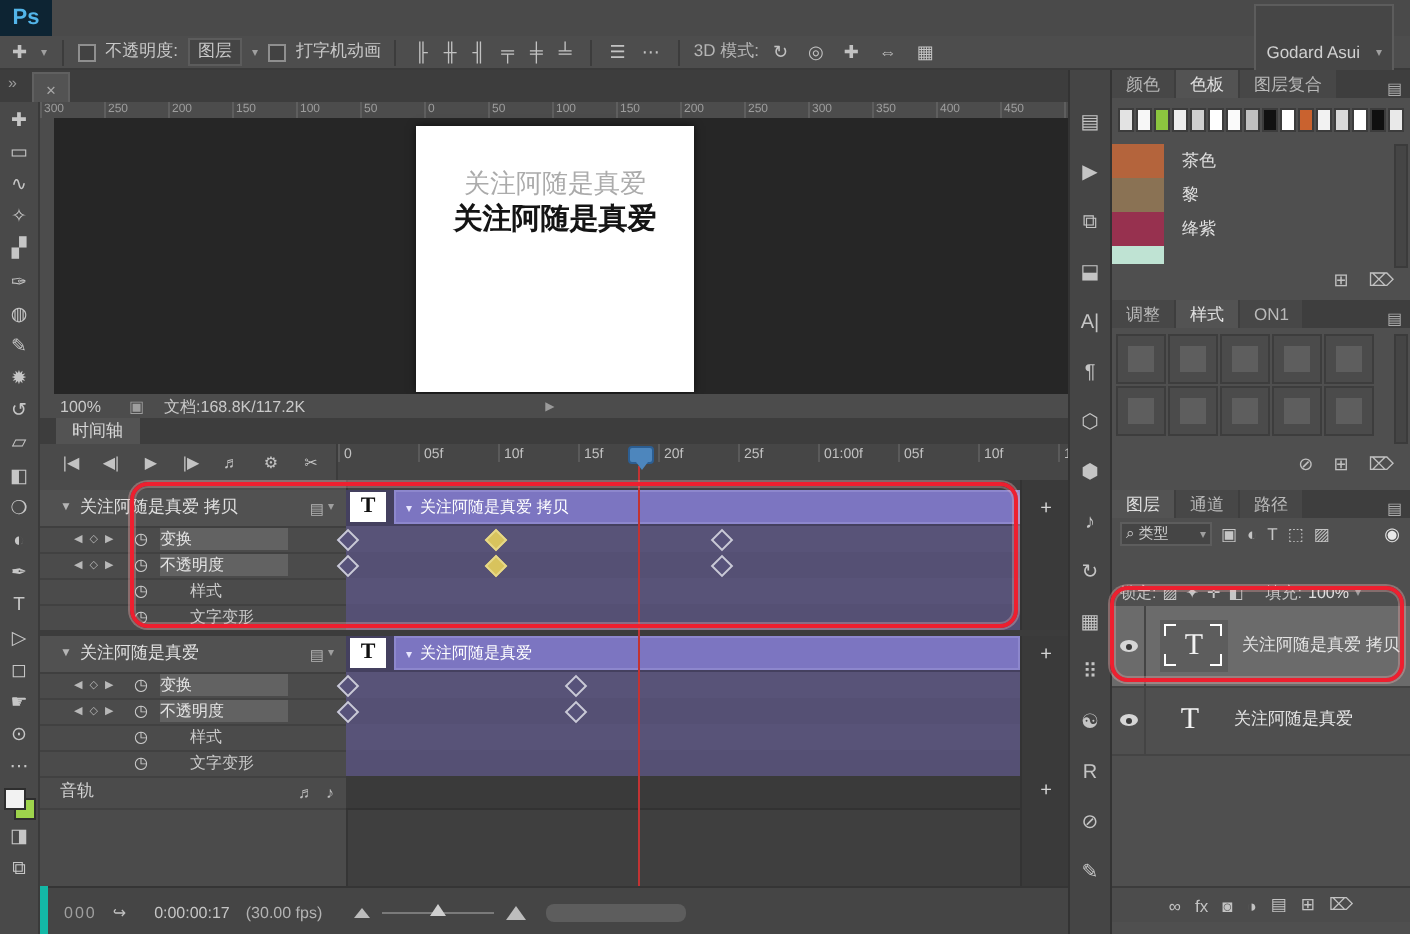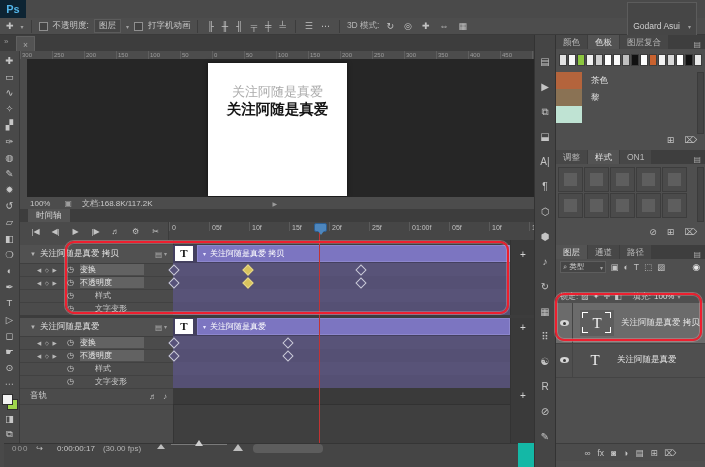--- a/index.html
+++ b/index.html
@@ -72,21 +72,21 @@
   .audio-l{position:absolute;left:0;width:153px;height:16px;border-bottom:1px solid #414141;display:flex;align-items:center;font-size:8.5px;color:#d2d2d2}
   .audio-l .alabel{margin-left:10px}
   .audio-l .aicons{margin-left:auto;margin-right:6px;color:#bdbdbd;font-size:8px;display:flex;gap:6px}
   .audio-r{position:absolute;left:153px;width:337px;height:16px;background:#3a3a3a;border-bottom:1px solid #323232}
   .plus{position:absolute;left:497px;width:12px;text-align:center;color:#d5d5d5;font-size:10px}
   
   .playhead-line{left:319px;top:233px;width:1px;height:210px;background:#c23333;z-index:30}
   .playhead-head{left:314px;top:223px;width:11px;height:7px;background:#4d86bd;border:1px solid #2c5e92;border-radius:2px;z-index:31}
   .playhead-head:after{content:"";position:absolute;left:2.5px;top:7px;border-left:3px solid transparent;border-right:3px solid transparent;border-top:4px solid #4d86bd}
   
-  .tl-footer{left:4px;top:443px;width:514px;height:24px;background:#454545;border-top:1px solid #353535;display:flex;align-items:flex-start;font-size:8px;color:#c5c5c5}
+  .tl-footer{left:24px;top:443px;width:514px;height:24px;background:#454545;border-top:1px solid #353535;display:flex;align-items:center;font-size:8px;color:#c5c5c5}
   .mtn{width:0;height:0;border-left:4px solid transparent;border-right:4px solid transparent;border-bottom:5px solid #bdbdbd;flex:none}
   .mtn.big{border-left-width:5px;border-right-width:5px;border-bottom-width:7px}
   .zslider{position:relative;width:56px;height:1px;background:#7a7a7a;margin:0 6px;flex:none}
   .zslider .thumb{position:absolute;left:24px;top:-4px;width:0;height:0;border-left:4px solid transparent;border-right:4px solid transparent;border-bottom:6px solid #cfcfcf}
   .hscroll{width:70px;height:9px;background:#5d5d5d;border-radius:4px;margin-left:10px;flex:none}
   
   .dock{left:534px;top:35px;width:22px;height:432px;background:#454545;border-left:1px solid #333;border-right:1px solid #333;display:flex;flex-direction:column;align-items:center;padding-top:14px;box-sizing:border-box;gap:0}
   .dock-ic{width:22px;height:25px;display:flex;align-items:center;justify-content:center;color:#c4c4c4;font-size:10px;flex:none}
   
   .rpanels{left:556px;top:35px;width:149px;height:432px;background:#4f4f4f}
@@ -474,20 +474,24 @@
         <div class="sw-row" style="position:relative">
           <span class="sw-chip" style="background:#b4643c"></span>
           <span class="sw-name">茶色</span>
         </div>
 
         <div class="sw-row" style="position:relative">
           <span class="sw-chip" style="background:#8a7254"></span>
           <span class="sw-name">黎</span>
         </div>
 
+        <div class="sw-row" style="position:relative">
+          <span class="sw-chip" style="background:#97314f"></span>
+          <span class="sw-name">绛紫</span>
+        </div>
 
         <div class="sw-row" style="position:relative">
           <span class="sw-chip" style="background:#bfe3d3"></span>
           <span class="sw-name"></span>
         </div>
       </div>
     <div class="vscroll" style="top:37px;height:60px"></div>
     <div class="picon-row" style="top:100px">
 
     <span>⊞</span>

